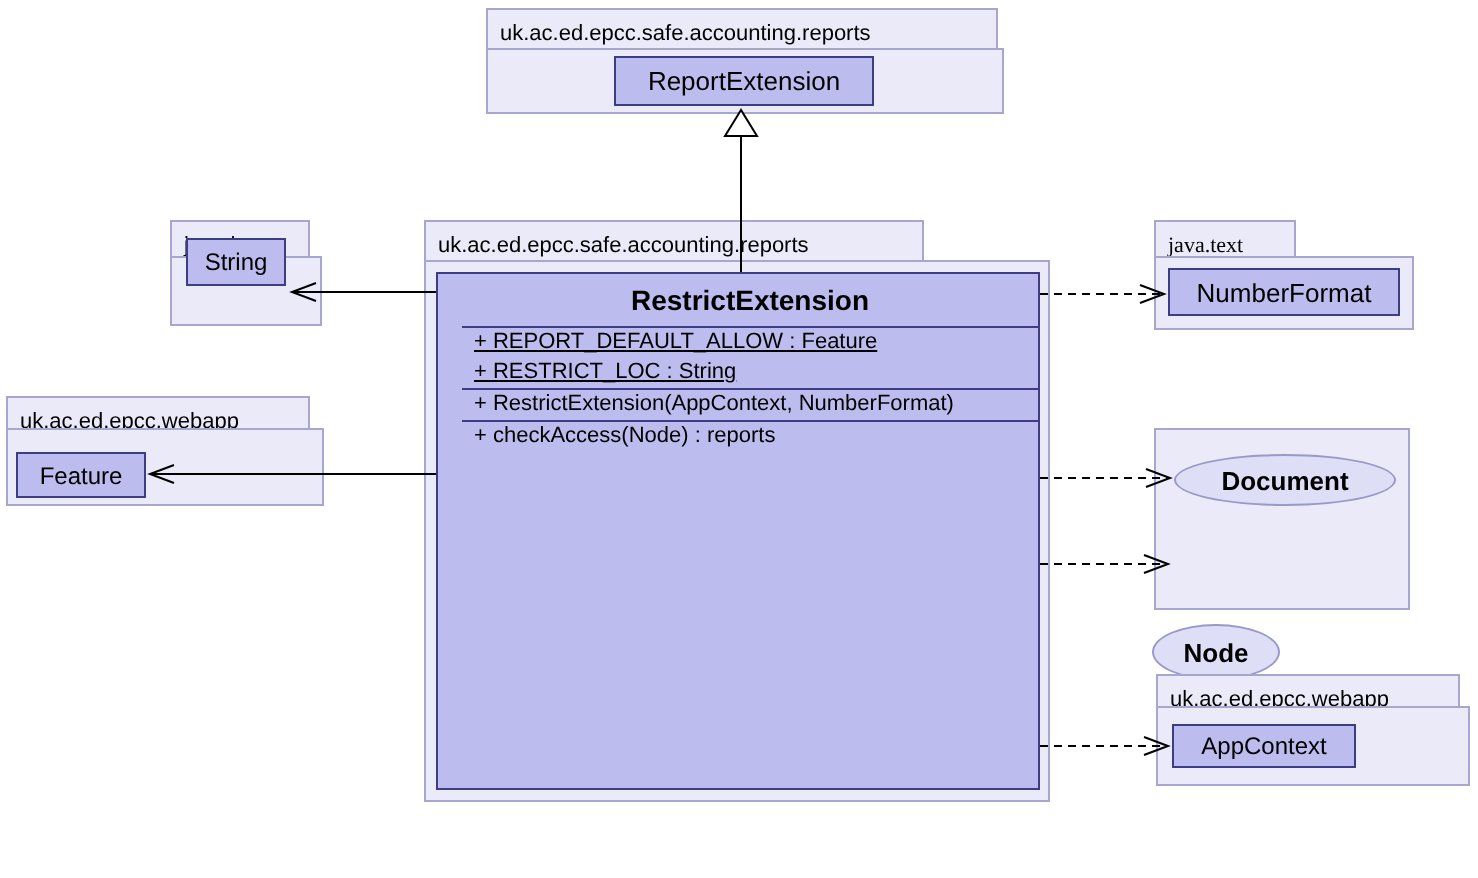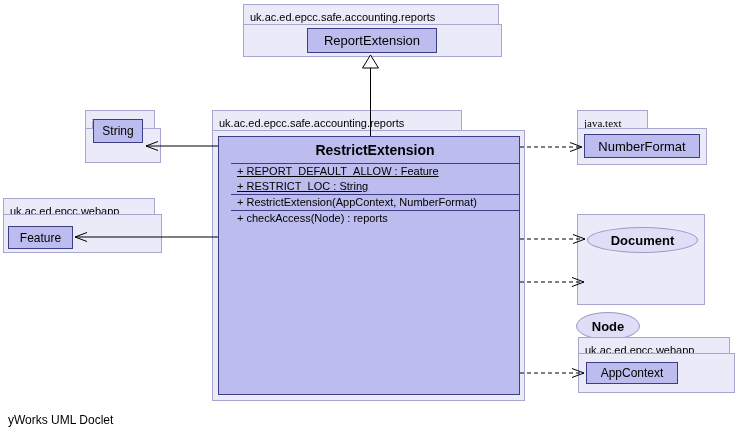--- a/index.html
+++ b/index.html
@@ -103,14 +103,13 @@
         <polyline points="572,277.5 584,282 572,286.5"></polyline>
       </g>
 
       <g>
         <line x1="520" y1="373" x2="584" y2="373" stroke-dasharray="4 3"></line>
         <polyline points="572,368.5 584,373 572,377.5"></polyline>
       </g>
     </g>
   </svg>
 
-  <div class="footer-label">yWorks UML Doclet</div>
 </div>
 
 </body></html>

